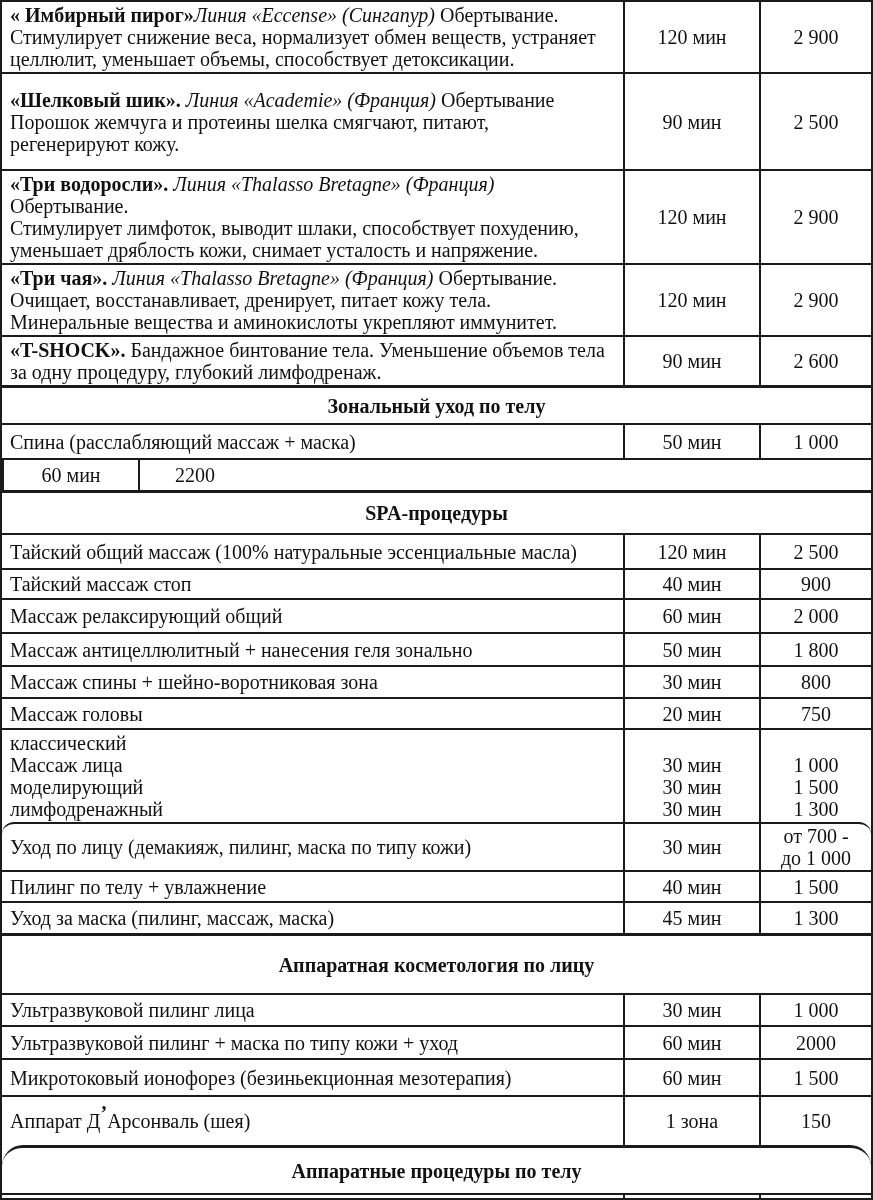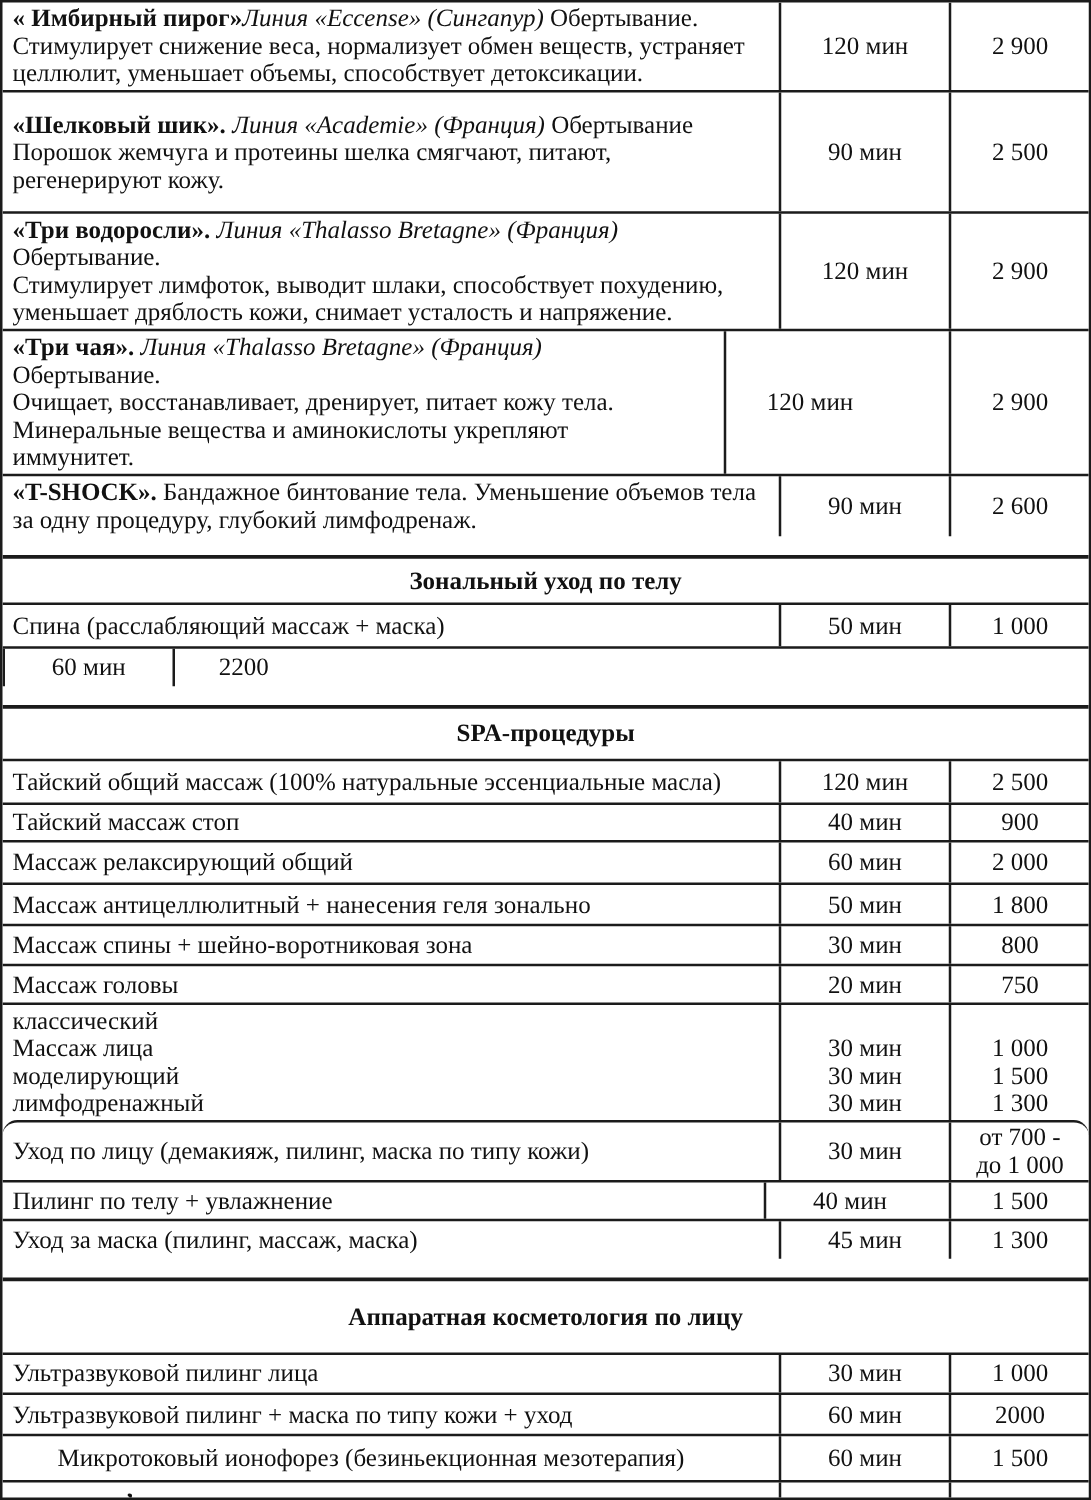--- a/index.html
+++ b/index.html
@@ -27,21 +27,20 @@
     flex: 0 0 auto;
   }
   .price-table > .row:first-child { border-top: none; }
   .price-table > .row:last-child { flex: 1 1 auto; }
   .row.header-row {
     border-top-width: 3px;
     align-items: center;
     justify-content: center;
     text-align: center;
     font-weight: bold;
-    margin-top: 15px;
   }
   .cell {
     box-sizing: border-box;
     display: flex;
     flex-direction: column;
     justify-content: center;
   }
   .cell.desc {
     flex: 1 1 auto;
     padding: 2px 10px 2px 8px;
@@ -101,21 +100,21 @@
         <div class="para"><span class="seg-b">«Три водоросли». </span><span class="seg-i">Линия «Thalasso Bretagne» (Франция)</span><span class="seg"> Обертывание.</span></div>
         <div class="para"><span class="seg">Стимулирует лимфоток, выводит шлаки, способствует похудению, уменьшает дряблость кожи, снимает усталость и напряжение.</span></div>
       </div>
       <div class="cell num dur">
         <div class="line">120 мин</div>
       </div>
       <div class="cell num price">
         <div class="line">2 900</div>
       </div>
     </div>
-    <div class="row service-row" style="min-height: 68px; gap: 44px;">
+    <div class="row service-row" style="min-height: 68px;">
       <div class="cell desc">
         <div class="para"><span class="seg-b">«Три чая». </span><span class="seg-i">Линия «Thalasso Bretagne» (Франция)</span><span class="seg"> Обертывание.</span></div>
         <div class="para"><span class="seg">Очищает, восстанавливает, дренирует, питает кожу тела. Минеральные вещества и аминокислоты укрепляют иммунитет.</span></div>
       </div>
       <div class="cell num dur">
         <div class="line">120 мин</div>
       </div>
       <div class="cell num price">
         <div class="line">2 900</div>
       </div>
@@ -247,21 +246,21 @@
         <div class="para"><span class="seg">Уход по лицу (демакияж, пилинг, маска по типу кожи)</span></div>
       </div>
       <div class="cell num dur">
         <div class="line">30 мин</div>
       </div>
       <div class="cell num price">
         <div class="line">от 700 -</div>
         <div class="line">до 1 000</div>
       </div>
     </div>
-    <div class="row service-row" style="min-height: 31px; gap: 12px;">
+    <div class="row service-row" style="min-height: 31px;">
       <div class="cell desc">
         <div class="para"><span class="seg">Пилинг по телу + увлажнение</span></div>
       </div>
       <div class="cell num dur">
         <div class="line">40 мин</div>
       </div>
       <div class="cell num price">
         <div class="line">1 500</div>
       </div>
     </div>
@@ -294,21 +293,21 @@
       <div class="cell desc">
         <div class="para"><span class="seg">Ультразвуковой пилинг + маска по типу кожи + уход</span></div>
       </div>
       <div class="cell num dur">
         <div class="line">60 мин</div>
       </div>
       <div class="cell num price">
         <div class="line">2000</div>
       </div>
     </div>
-    <div class="row service-row" style="min-height: 37px; padding-left: 36px;">
+    <div class="row service-row" style="min-height: 37px;">
       <div class="cell desc">
         <div class="para"><span class="seg">Микротоковый ионофорез (безиньекционная мезотерапия)</span></div>
       </div>
       <div class="cell num dur">
         <div class="line">60 мин</div>
       </div>
       <div class="cell num price">
         <div class="line">1 500</div>
       </div>
     </div>

